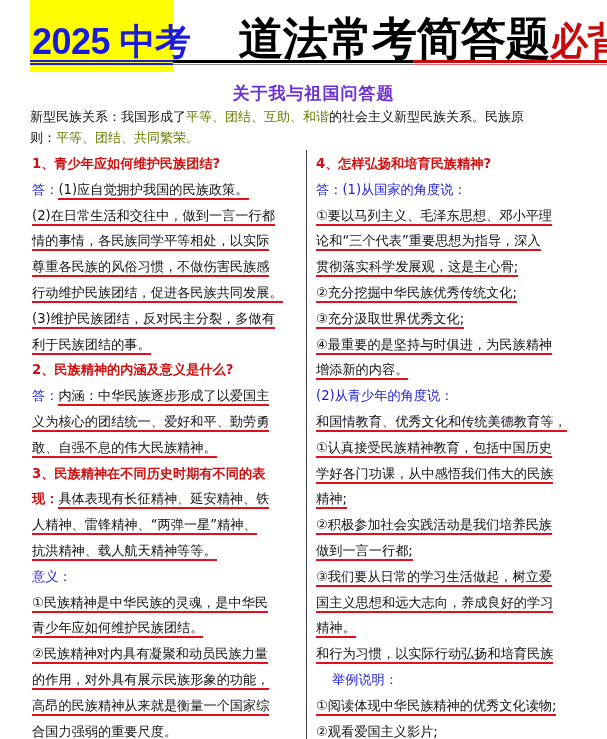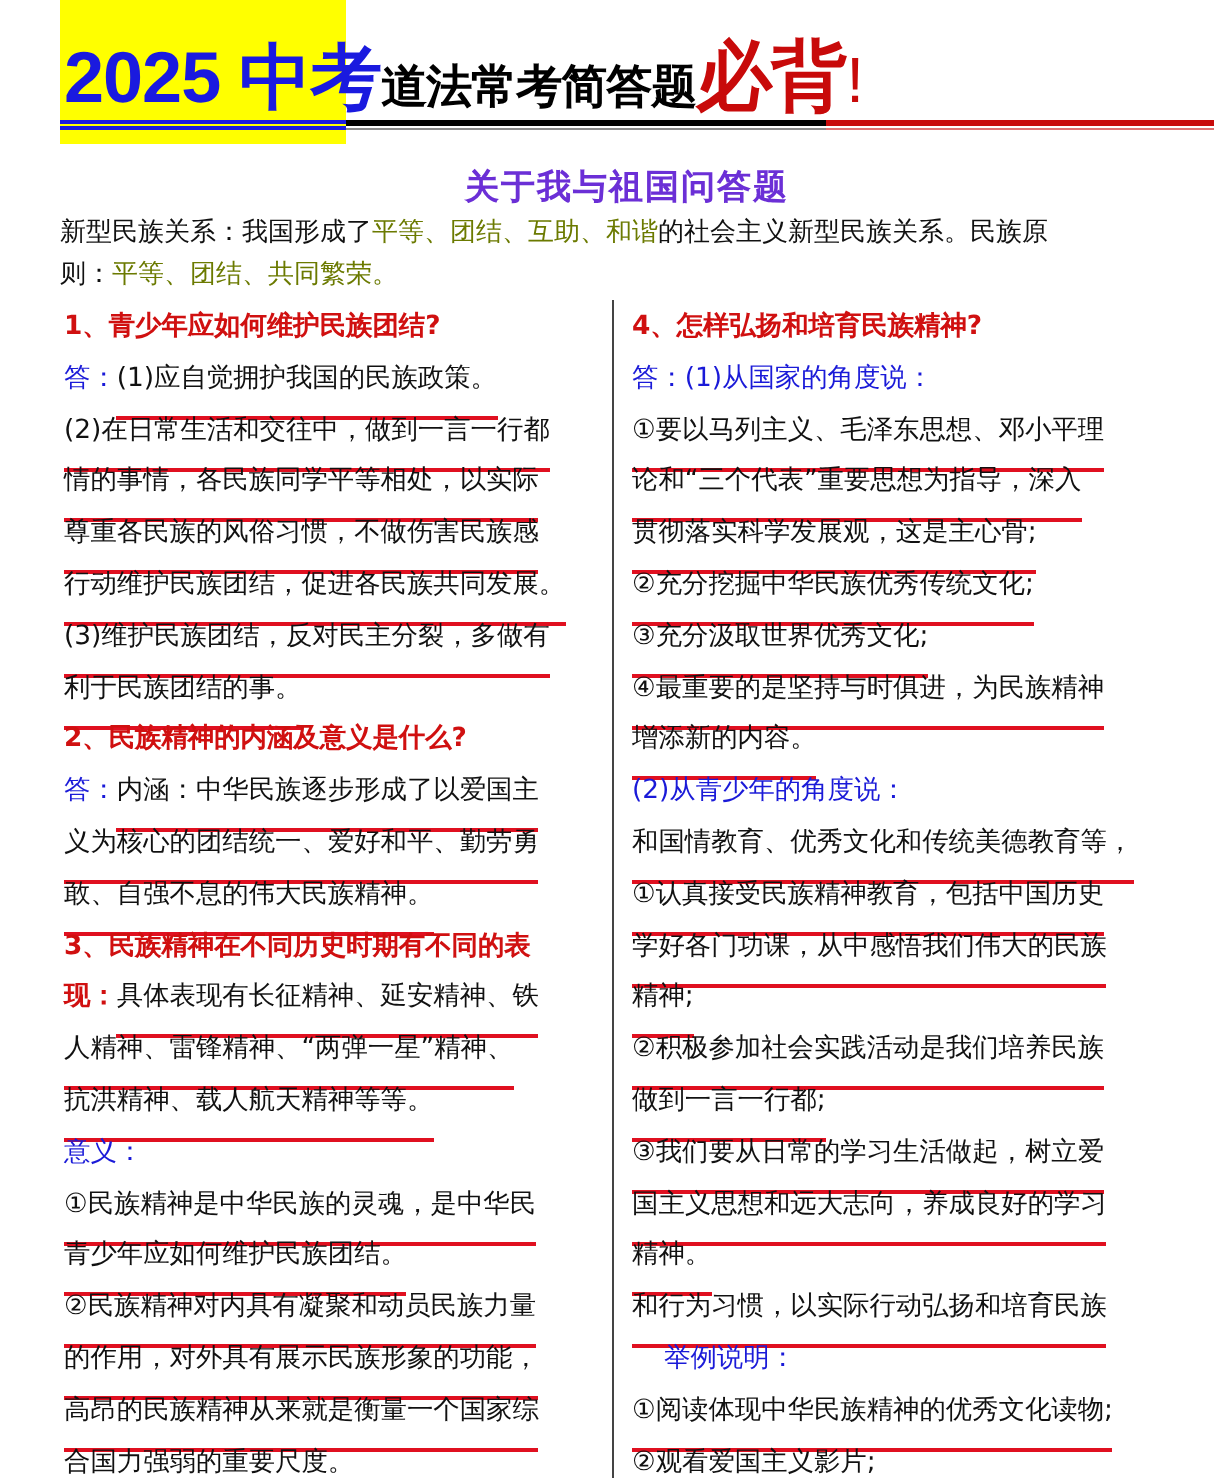--- a/index.html
+++ b/index.html
@@ -11,21 +11,21 @@
     .banner { position: absolute; left: 30px; top: 0; width: 577px; height: 72px; }
     .banner .yellow {
       position: absolute; left: 0; top: 0; width: 143px; height: 72px; background: #ffff00;
     }
     .banner .title {
       position: absolute; left: 2px; top: 18px; height: 42px; white-space: nowrap;
       font-family: "Liberation Sans", sans-serif; font-weight: bold; font-size: 36px; line-height: 42px;
       letter-spacing: -0.5px;
     }
     .title .t-blue { color: #1a1adf; text-align: right; }
-    .title .t-black { color: #000; font-size: 23px; }
+    .title .t-black { color: #000; font-size: 45px; margin-left: 48px; }
     .title .t-red { color: #c80a0a; font-size: 38px; }
     .title .t-excl { color: #c80a0a; font-weight: normal; font-size: 32px; }
     .uline { position: absolute; top: 60px; height: 6px; }
     .uline.blue { left: 30px; width: 143px; border-top: 2px solid #1a1adf; border-bottom: 2px solid #1a1adf; height: 1px; }
     .uline.black { left: 173px; width: 240px; border-top: 3px solid #000; border-bottom: 1px solid #888; height: 1px; }
     .uline.red { left: 413px; width: 194px; border-top: 3px solid #c80a0a; border-bottom: 1px solid #e07070; height: 1px; }
 
     .subtitle {
       position: absolute; left: 10px; width: 607px; top: 82px; text-align: center;
       font-family: "DejaVu Serif", "Liberation Serif", serif; font-size: 17px; font-weight: bold;
@@ -38,21 +38,21 @@
     .intro .hl { color: #6b7a00; }
 
     .divider { position: absolute; left: 306px; top: 150px; width: 1px; height: 589px; background: #444; }
 
     .col { position: absolute; top: 152px; font-size: 13.2px; }
     .col.left { left: 32px; width: 266px; }
     .col.right { left: 316px; width: 285px; }
     .line { height: 25.8px; line-height: 24px; white-space: nowrap; position: relative; }
     .q { color: #d01010; font-weight: bold; }
     .ans { color: #1a1ad8; }
-    .u { border-bottom: 2px solid #e01020; padding-bottom: 11px; }
+    .u { border-bottom: 2px solid #e01020; padding-bottom: 1px; }
     .ind { padding-left: 16px; }
   </style>
 </head>
 <body>
 
 <div class="banner">
   <div class="yellow"></div>
   <div class="title">
     <span class="t-blue">2025 中考</span><span class="t-black">道法常考简答题</span><span class="t-red">必背</span><span class="t-excl">!</span>
   </div>

